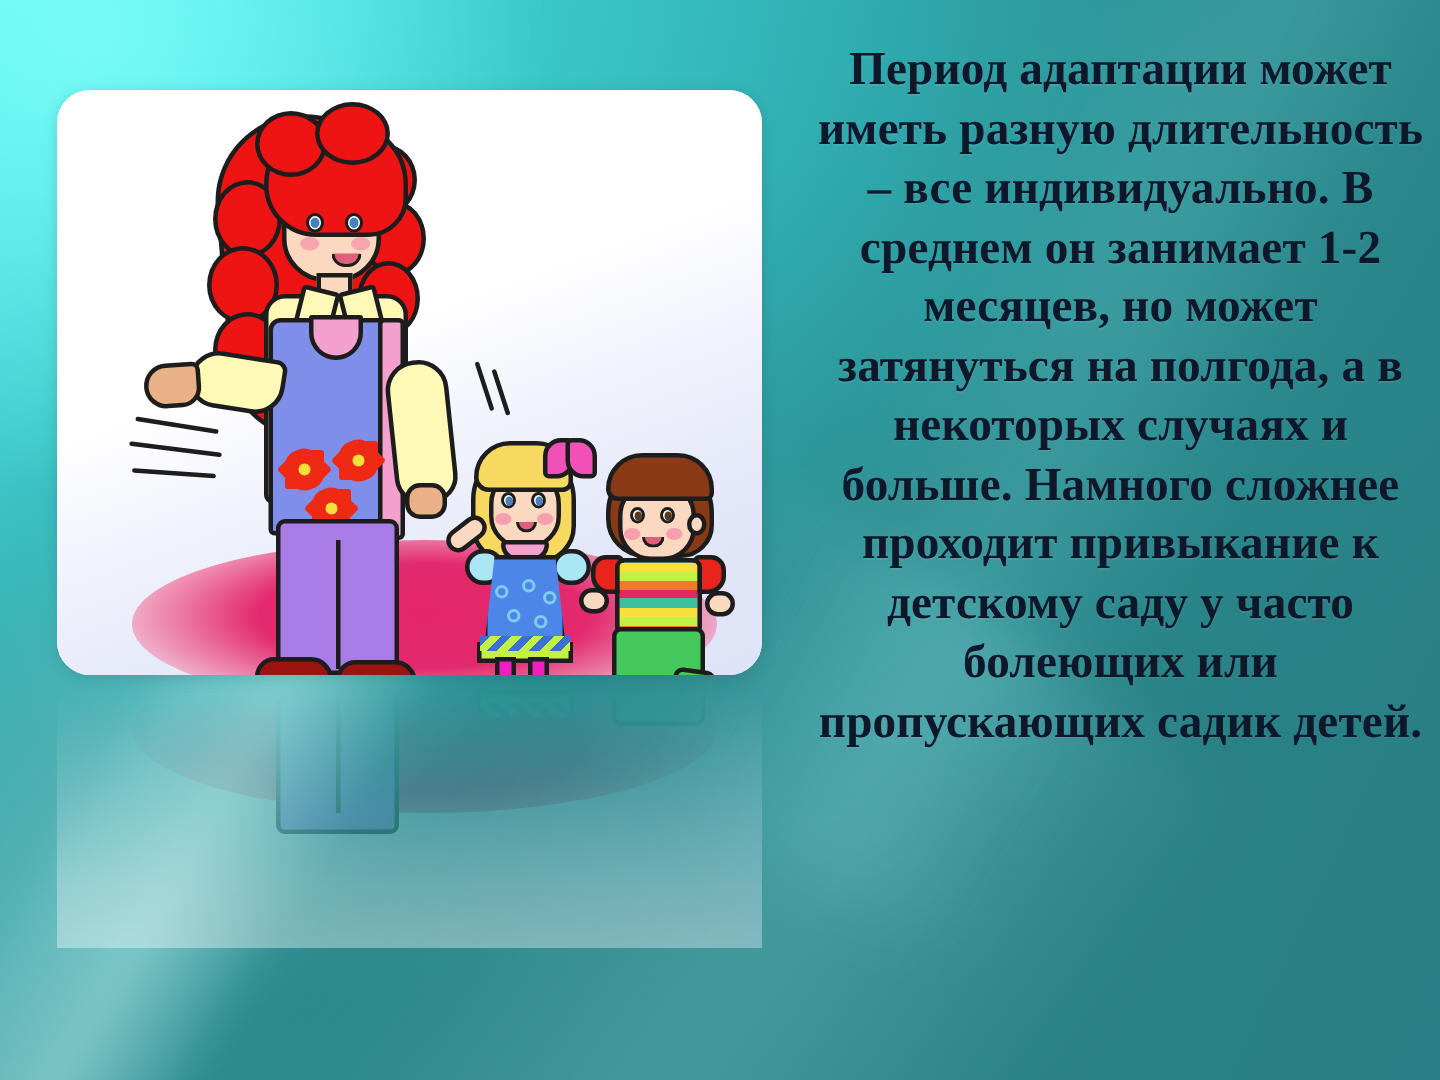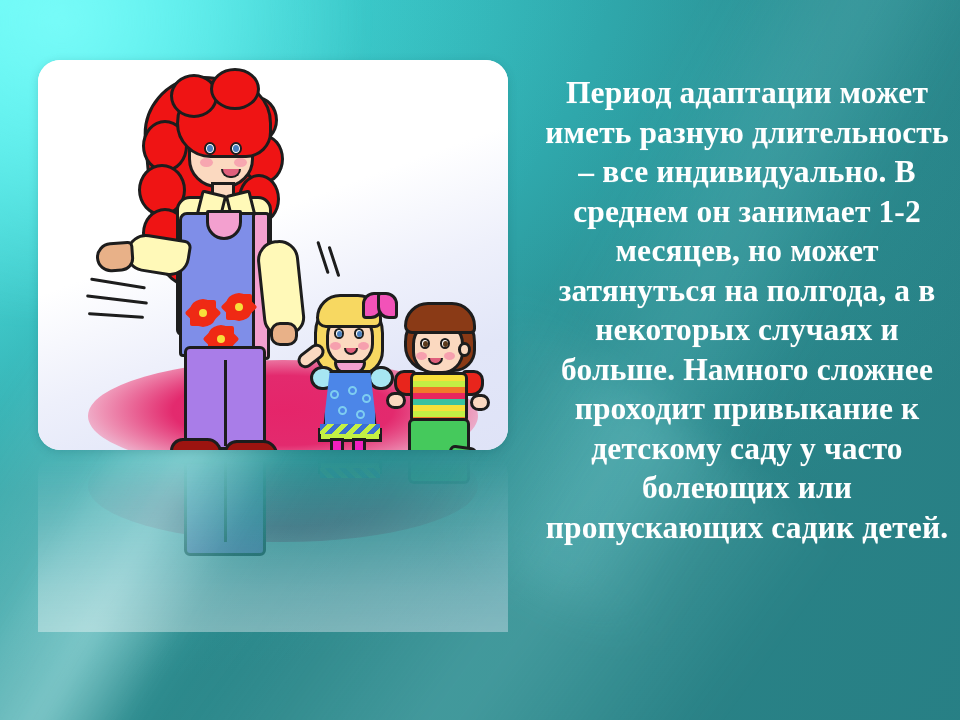--- a/index.html
+++ b/index.html
@@ -182,24 +182,23 @@
     border:3px solid #1d1d1d; transform:rotate(8deg); border-radius:6px;}
 
   
   #body-text{
     position:absolute; left:540px; top:26px; width:414px;
     text-align:center;
     font-family:"Liberation Serif","DejaVu Serif", serif;
     font-weight:700;
     font-size:31.5px;
     line-height:1.255;
-    color:#ffffff;
+    color:#0f172a;
     letter-spacing:.1px;
     text-shadow:0 1px 0 rgba(255,255,255,.07);
-    margin-top:47px;
   }
 </style>
 </head>
 <body>
 
 <div id="slide">
 
   <div class="bg-base"></div>
   <div class="bg-tint"></div>
   <div class="glow-tl"></div>

